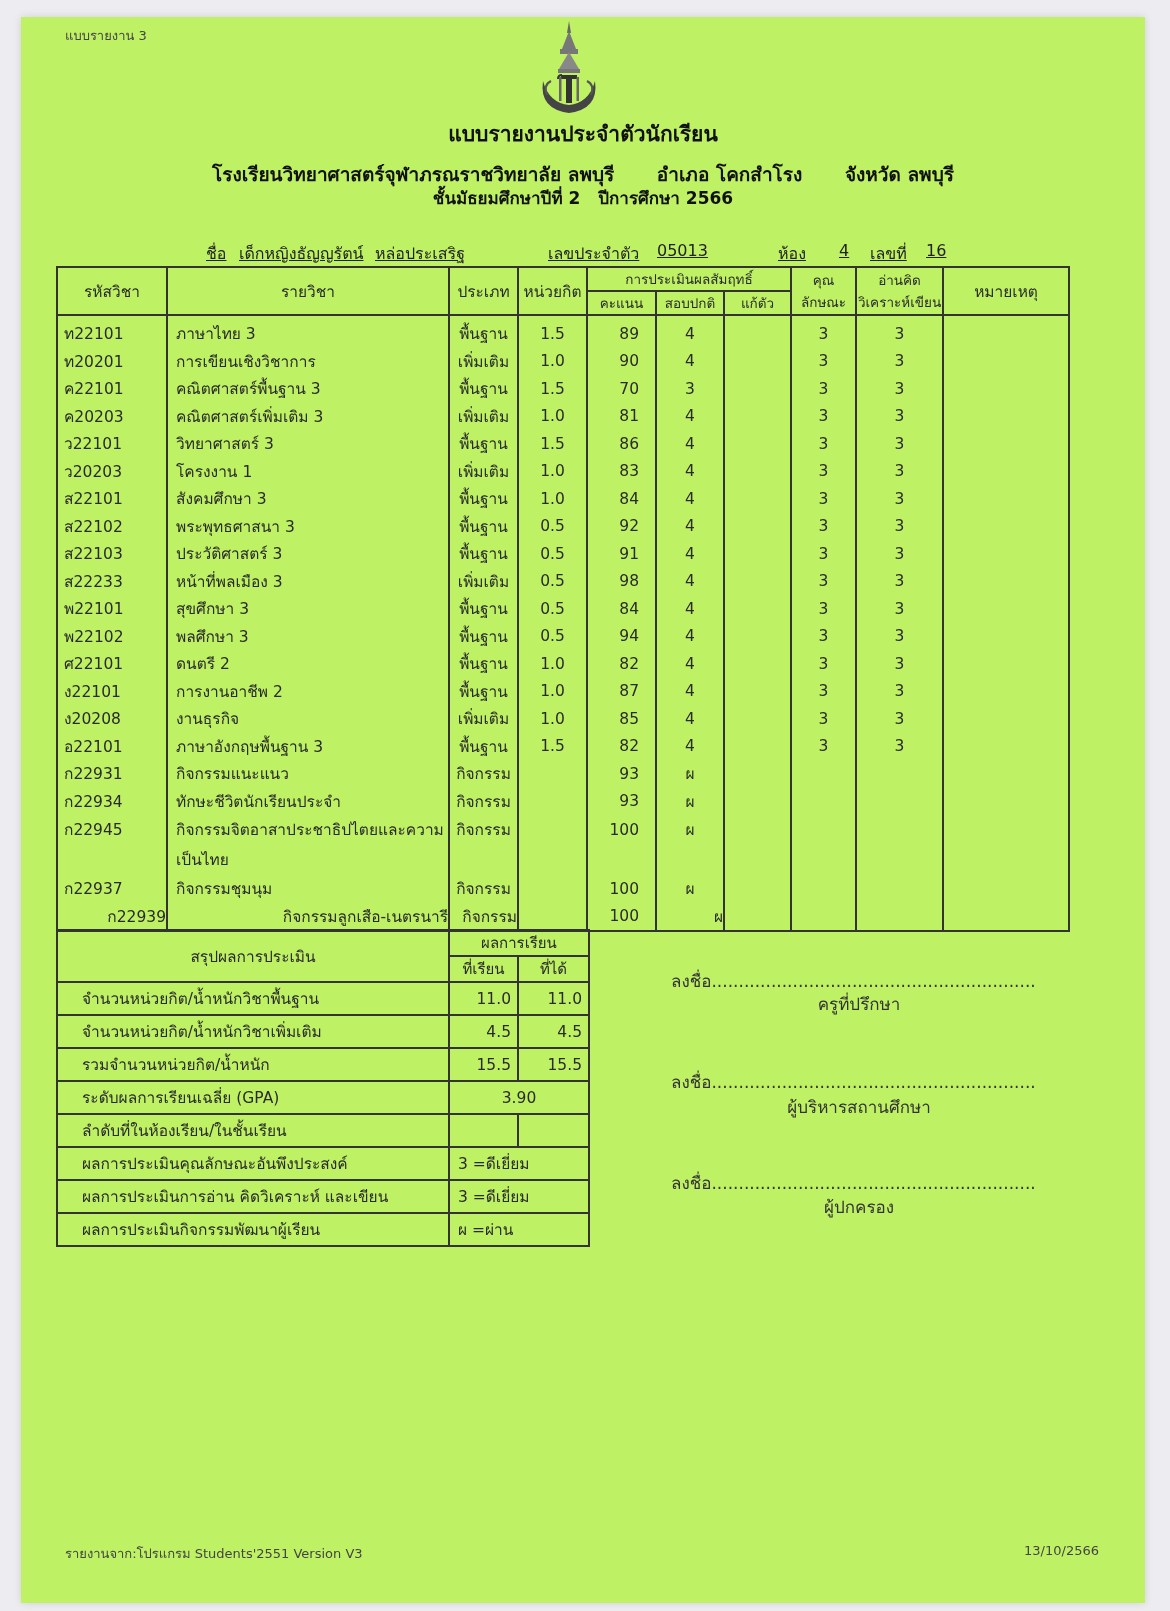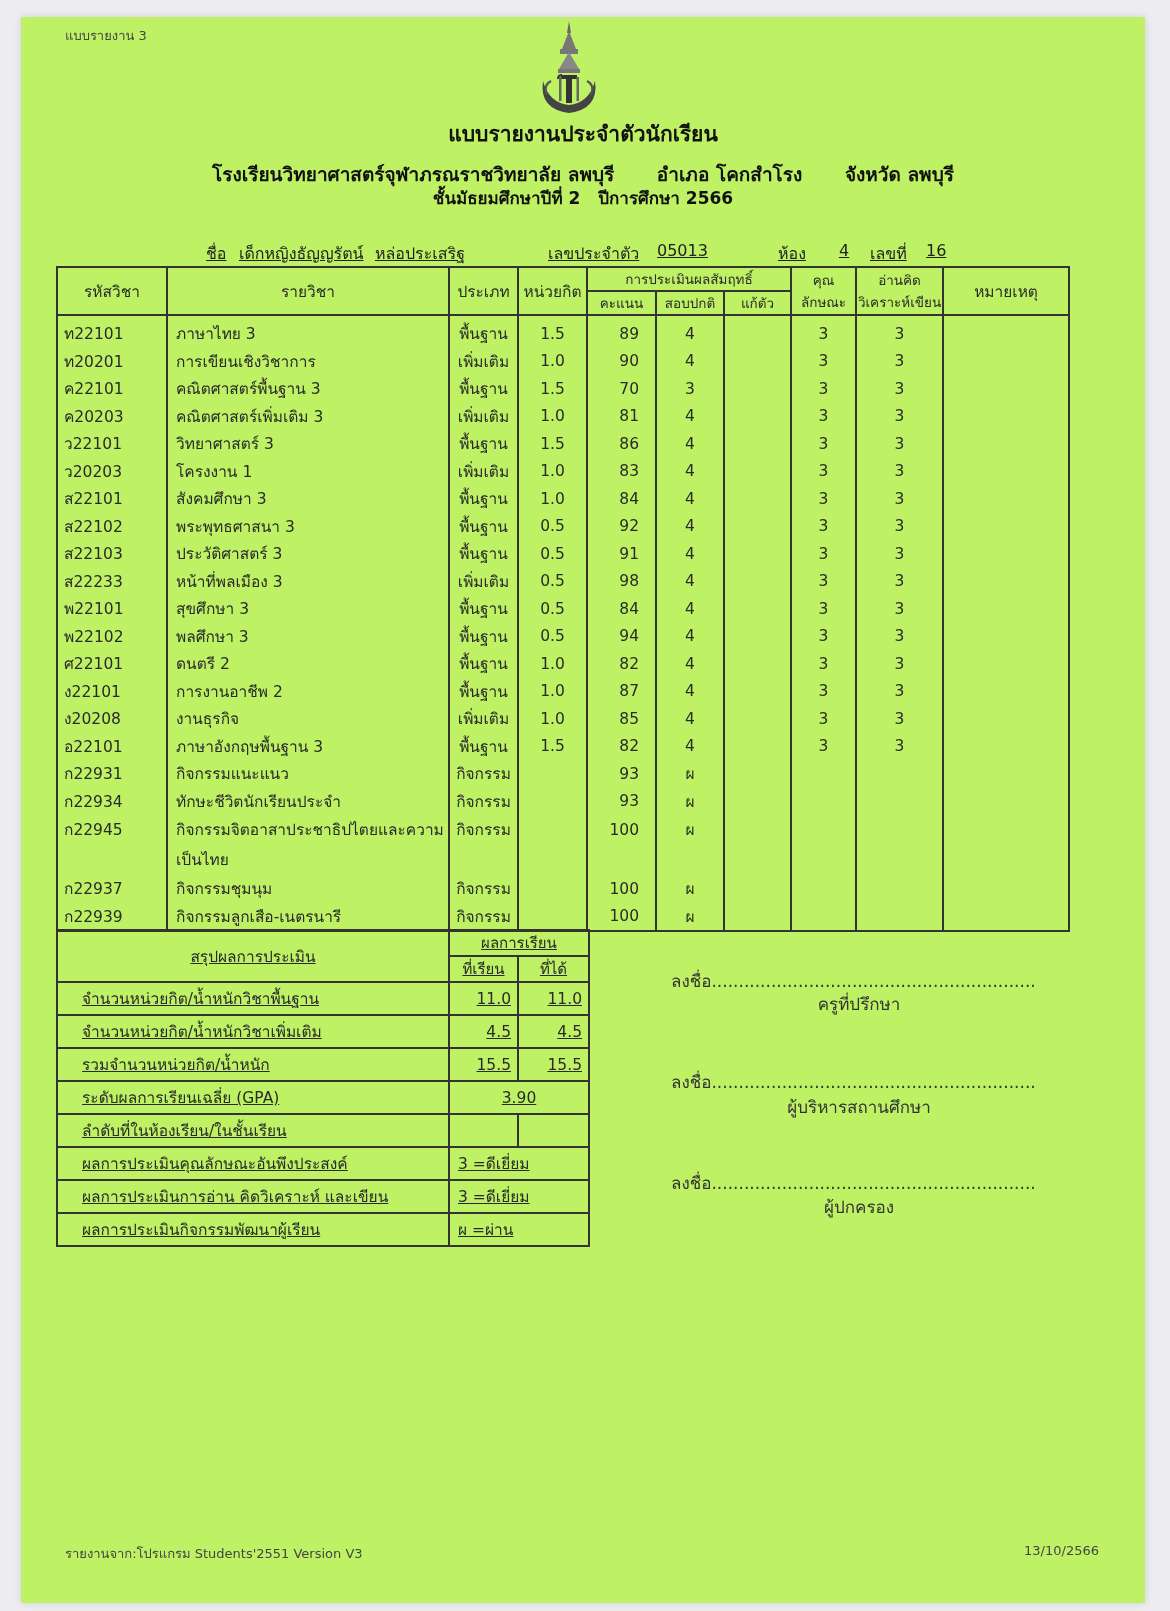--- a/index.html
+++ b/index.html
@@ -31,32 +31,32 @@
   .main-table {
     position: absolute; left: 35px; top: 249px; width: 1012px;
     font-size: 15.5px; table-layout: fixed;
   }
   .main-table th, .main-table td { border-left: 2px solid #333; border-right: 2px solid #333; padding: 0; }
   .main-table thead th { border: 2px solid #333; font-weight: normal; text-align: center; font-size: 15.5px; }
   .main-table thead th.sub { font-size: 13.5px; height: 22px; }
   .main-table thead th.top2 { font-size: 13.5px; height: 22px; }
   .main-table tbody td { height: 27.5px; vertical-align: middle; white-space: nowrap; }
   .main-table tbody tr:first-child td { padding-top: 4px; }
-  .main-table tbody tr:last-child td { border-bottom: 2px solid #333; }
+  .main-table tbody tr:last-child td { border-bottom: 2px solid #333; text-align: right; }
   .c-code { padding-left: 6px !important; }
   .c-name { padding-left: 8px !important; }
   .c-type { text-align: center; }
   .c-cred { text-align: center; }
   .c-score { text-align: right; padding-right: 16px !important; }
   .c-ctr { text-align: center; }
   .wrap2 { line-height: 30px; }
 
   .sum-table {
     position: absolute; left: 35px; top: 912px; width: 532px;
-    font-size: 15.5px; table-layout: fixed; text-decoration: underline;
+    font-size: 15.5px; table-layout: fixed;
   }
   .sum-table td { border: 2px solid #333; height: 31px; padding: 0; white-space: nowrap; }
   .sum-table .lbl { padding-left: 24px; }
   .sum-table .num { text-align: right; padding-right: 6px; }
   .sum-table .hdr { text-align: center; font-size: 15.5px; }
   .sum-table .hdr-sm { text-align: center; font-size: 15px; height: 19px; }
   .sum-table .val-left { padding-left: 8px; }
 
   .sign { font-size: 17px; color: #333; }
   .sign .line { position: absolute; left: 650px; white-space: nowrap; }

